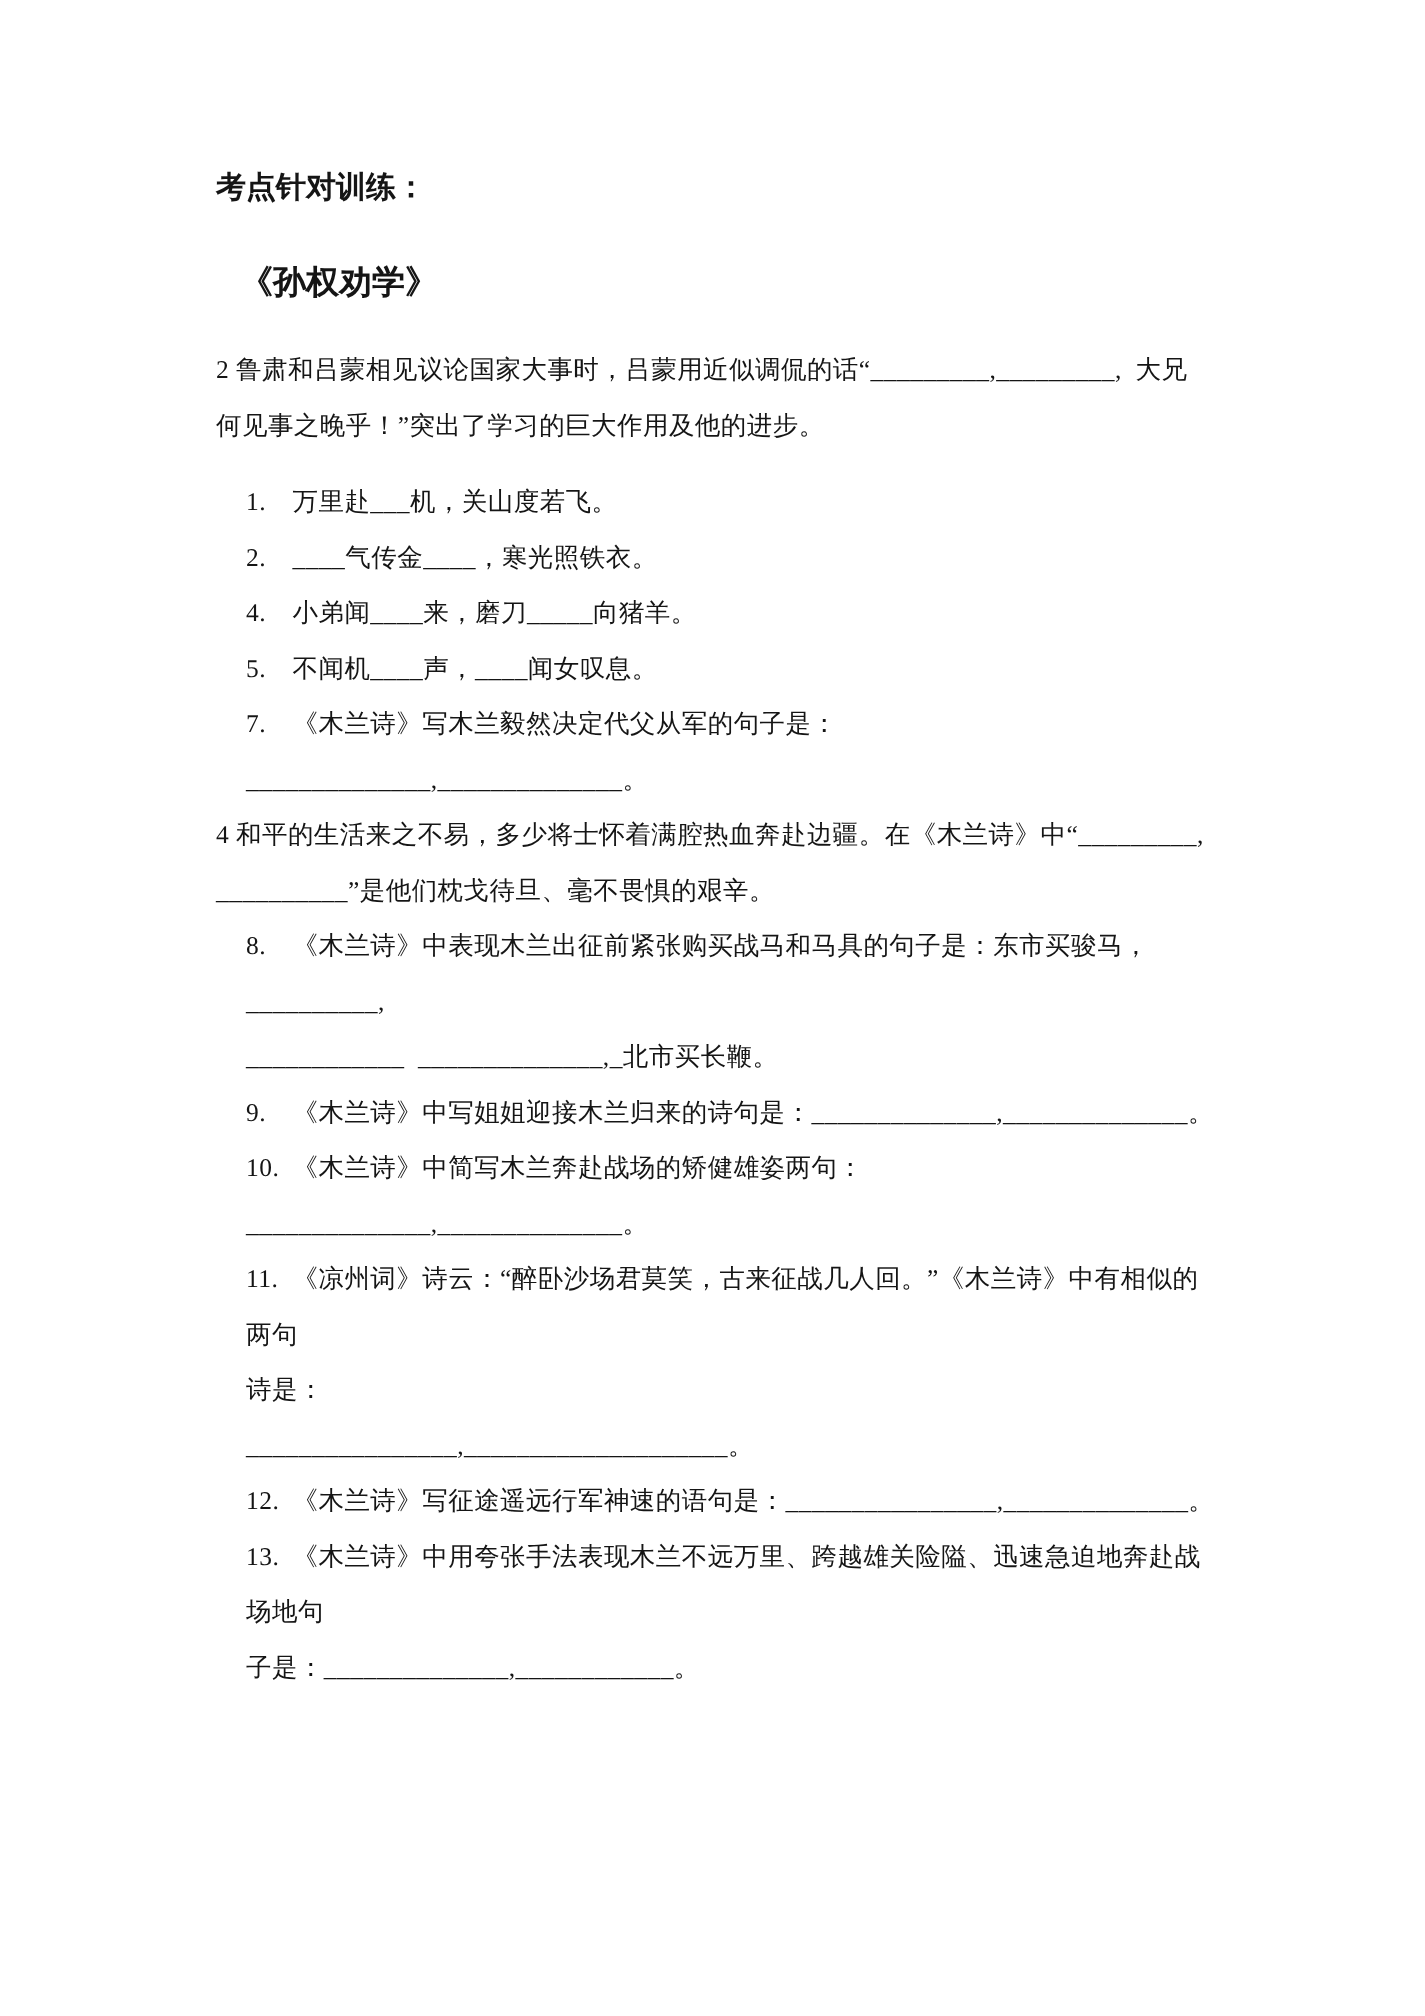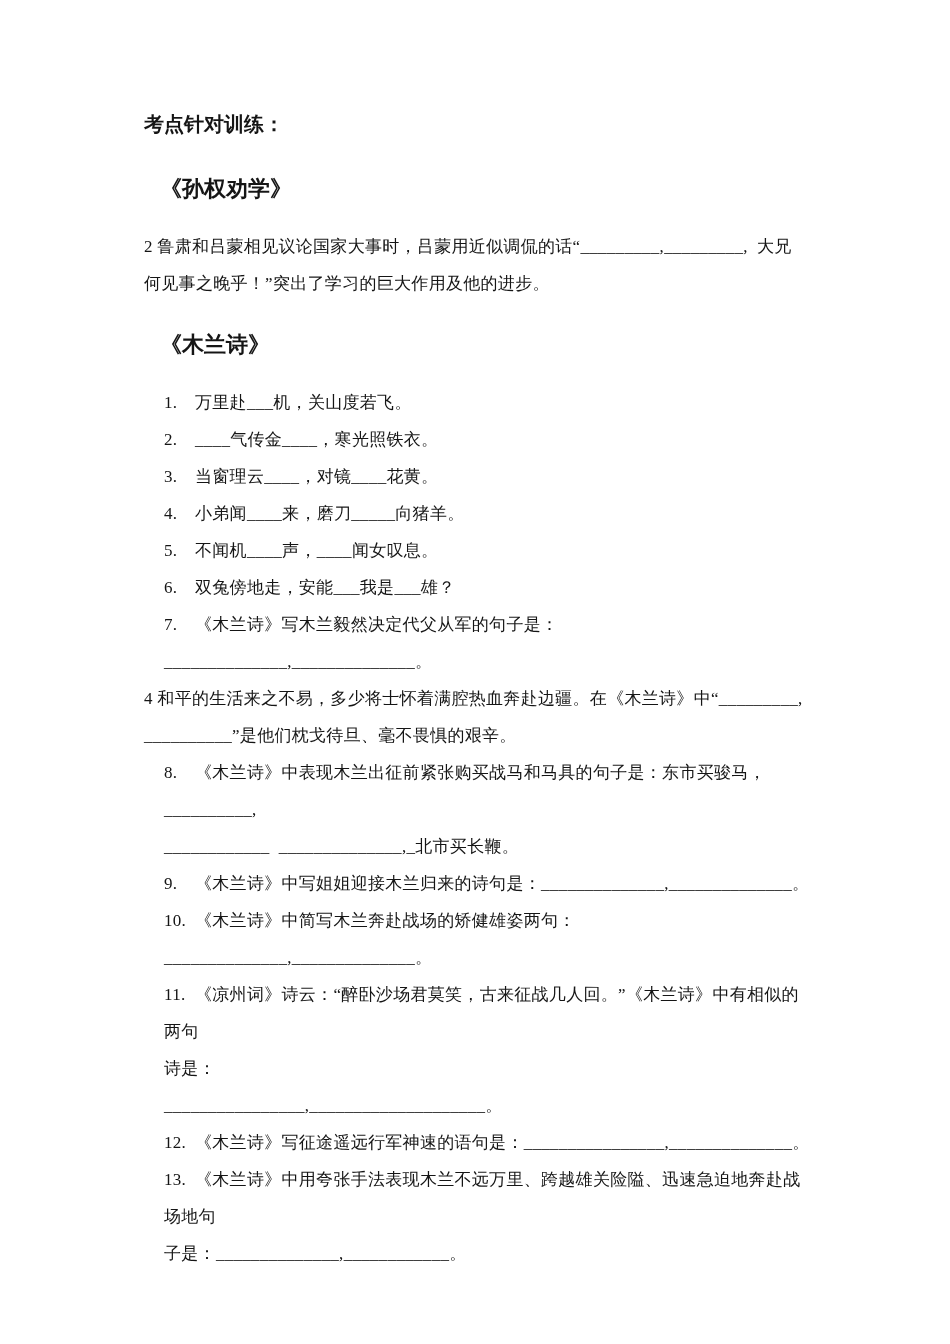--- a/index.html
+++ b/index.html
@@ -63,35 +63,32 @@
 
   <h1 class="doc-title">考点针对训练：</h1>
 
   <section>
     <h2 class="sec-heading">《孙权劝学》</h2>
     <p class="para">2 鲁肃和吕蒙相见议论国家大事时，吕蒙用近似调侃的话“_________,_________,  大兄
 何见事之晚乎！”突出了学习的巨大作用及他的进步。</p>
   </section>
 
   <section>
-    <h2 class="sec-heading second">《木兰诗》</h2>
 
     <div class="q-list">
 
       <div class="q"><span class="qnum">1.</span><span class="qtext">万里赴___机，关山度若飞。</span></div>
 
       <div class="q"><span class="qnum">2.</span><span class="qtext">____气传金____，寒光照铁衣。</span></div>
 
-      <div class="q"><span class="qnum">3.</span><span class="qtext">当窗理云____，对镜____花黄。</span></div>
 
       <div class="q"><span class="qnum">4.</span><span class="qtext">小弟闻____来，磨刀_____向猪羊。</span></div>
 
       <div class="q"><span class="qnum">5.</span><span class="qtext">不闻机____声，____闻女叹息。</span></div>
 
-      <div class="q"><span class="qnum">6.</span><span class="qtext">双兔傍地走，安能___我是___雄？</span></div>
 
       <div class="q"><span class="qnum">7.</span><span class="qtext">《木兰诗》写木兰毅然决定代父从军的句子是：______________,______________。</span></div>
 
       <p class="para inter">4 和平的生活来之不易，多少将士怀着满腔热血奔赴边疆。在《木兰诗》中“_________,
 __________”是他们枕戈待旦、毫不畏惧的艰辛。</p>
 
       <div class="q"><span class="qnum">8.</span><span class="qtext">《木兰诗》中表现木兰出征前紧张购买战马和马具的句子是：东市买骏马，__________,
 ____________  ______________,_北市买长鞭。</span></div>
 
       <div class="q"><span class="qnum">9.</span><span class="qtext">《木兰诗》中写姐姐迎接木兰归来的诗句是：______________,______________。</span></div>

